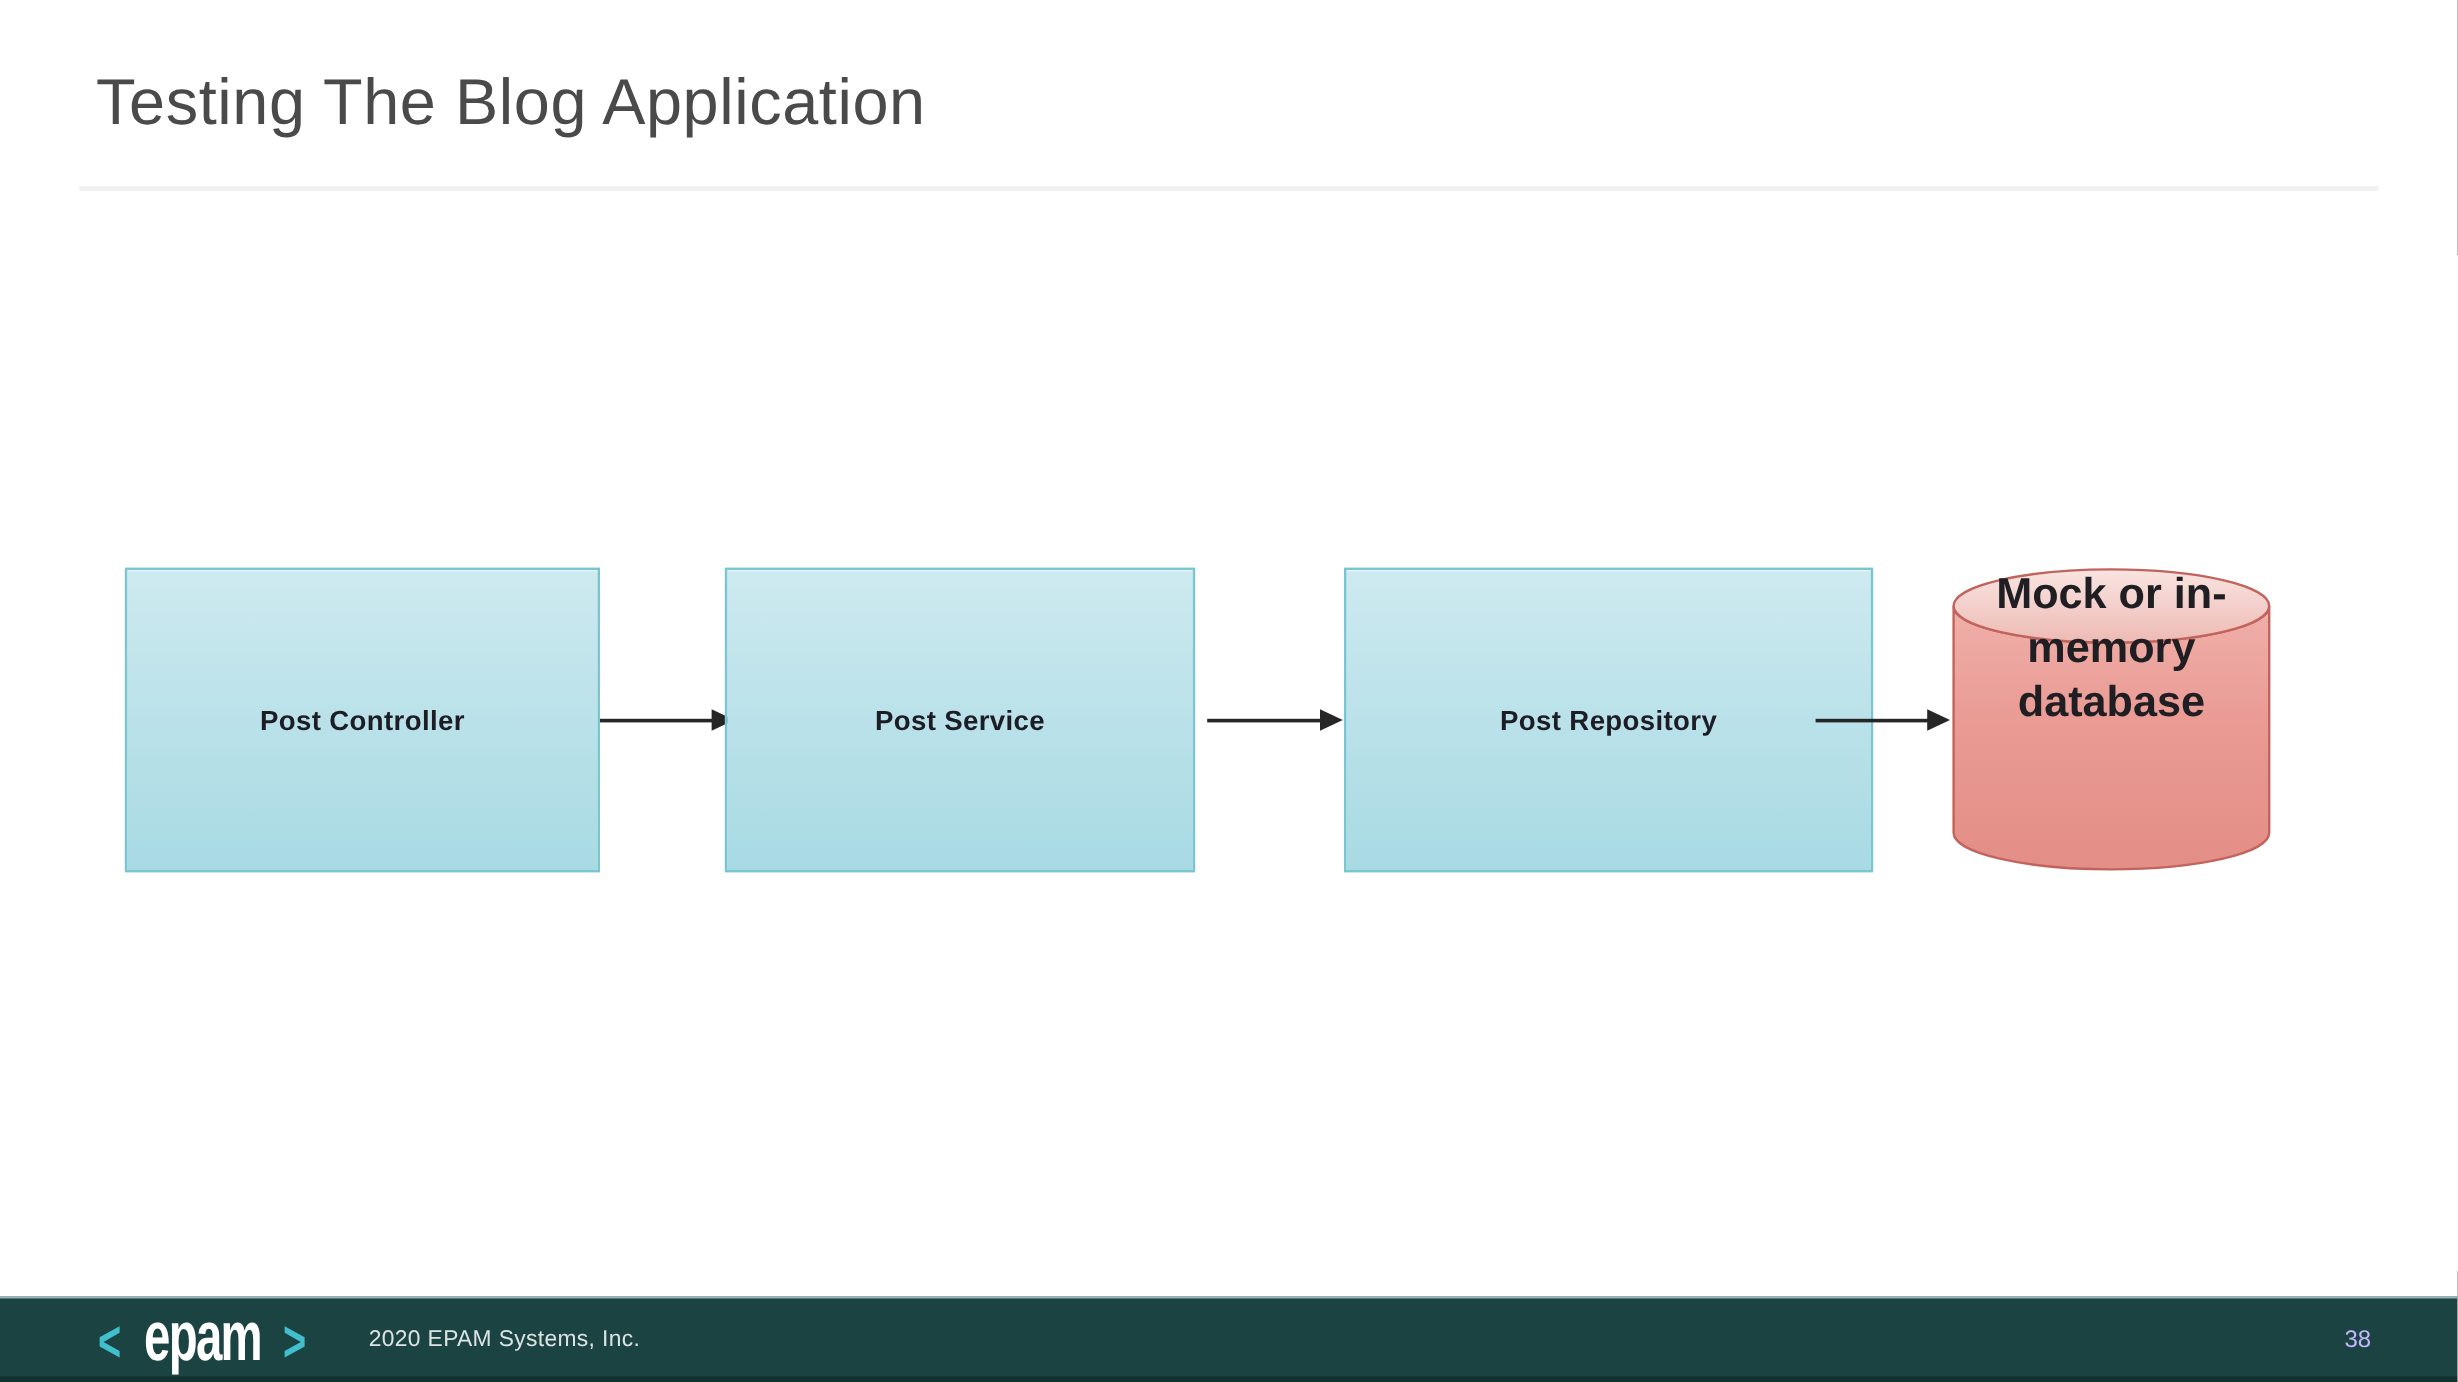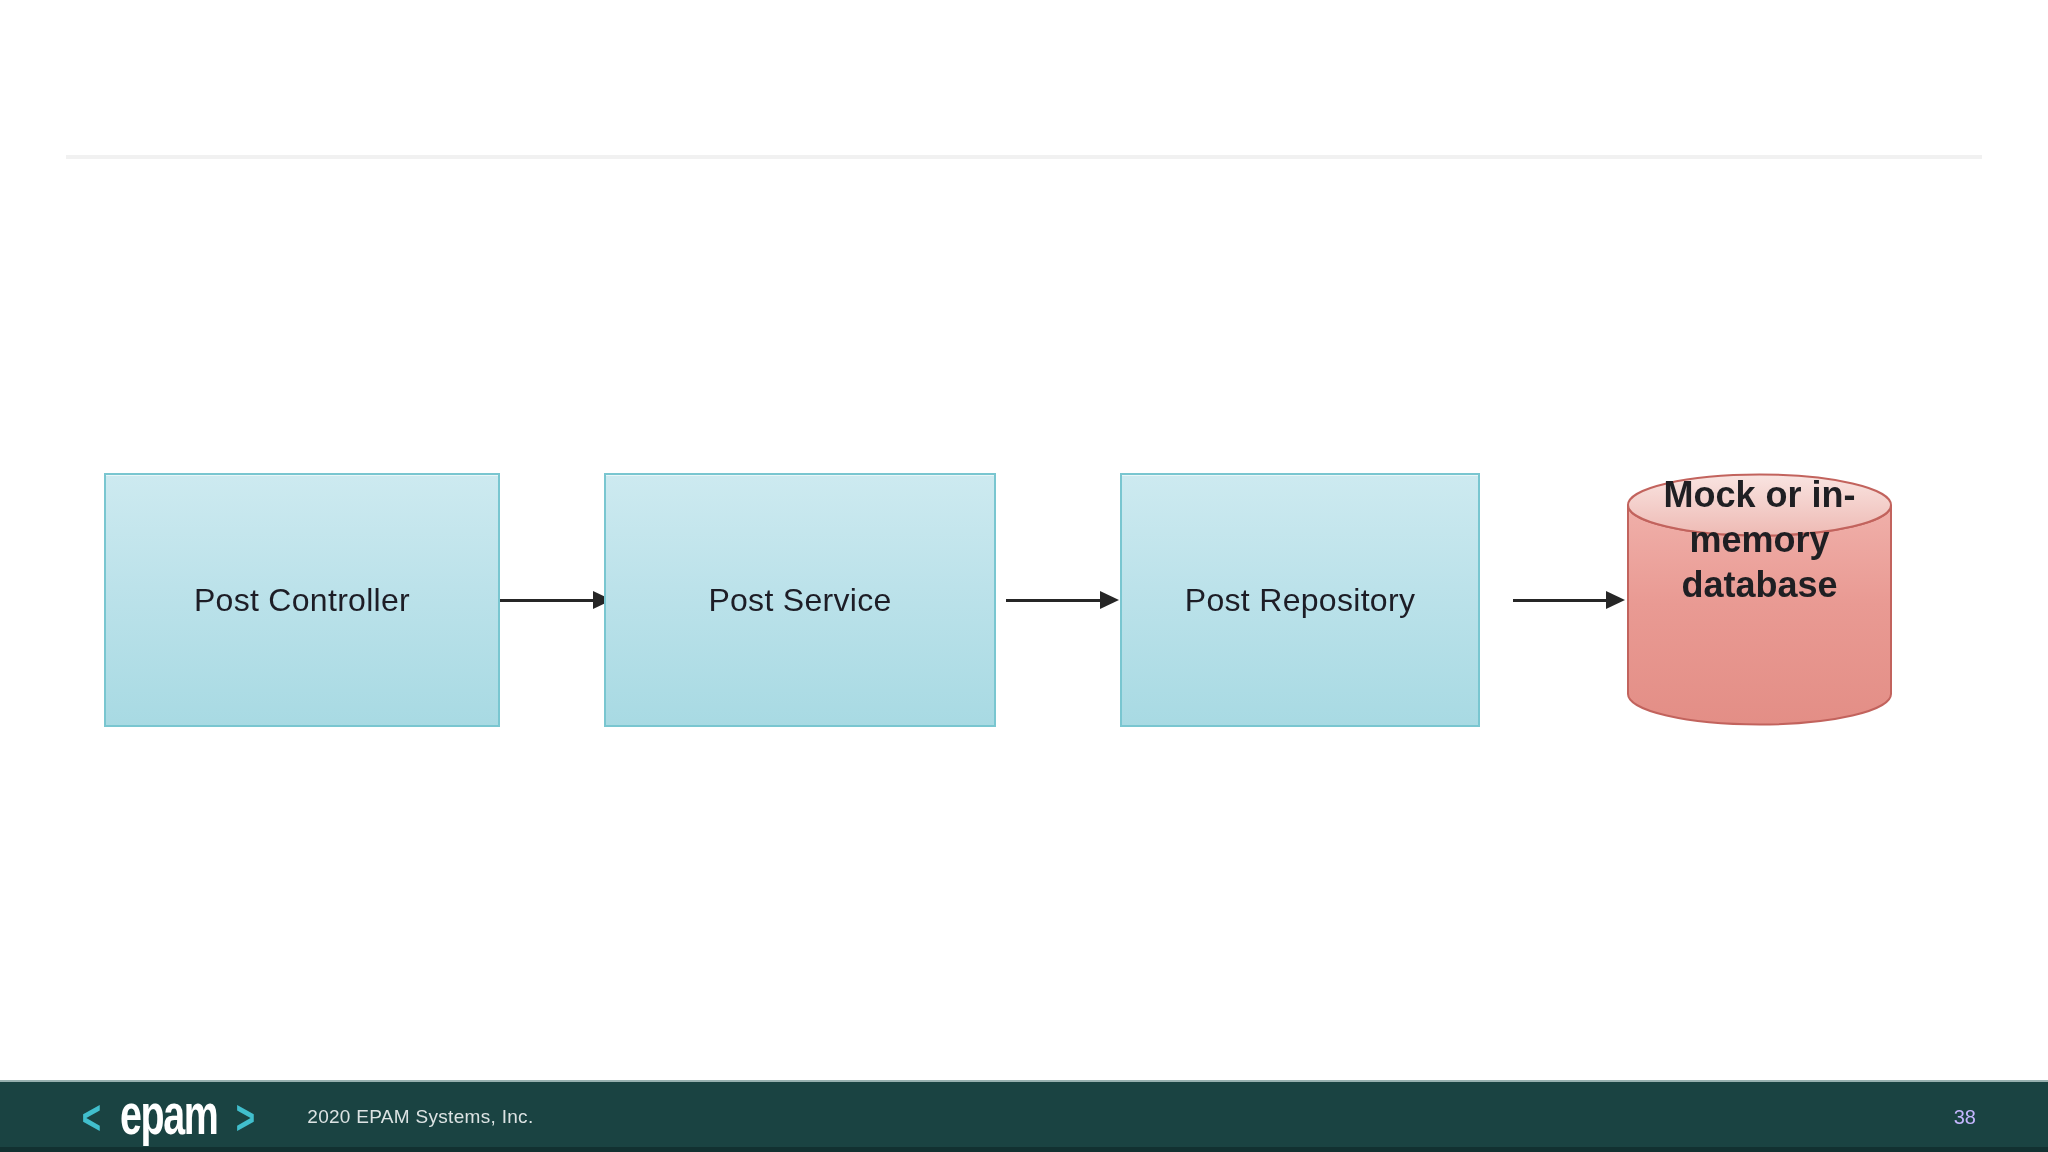--- a/index.html
+++ b/index.html
@@ -40,28 +40,29 @@
     top: 473px;
     height: 254px;
     background: linear-gradient(180deg, #cdeaf0 0%, #bce2ea 45%, #a8dae3 100%);
     border: 2px solid #79c6d0;
     box-shadow: inset 0 1px 0 rgba(255,255,255,0.55);
     display: flex;
     align-items: center;
     justify-content: center;
   }
   .node-box .node-label {
-    font-size: 32px;
+    font-size: 23px;
     color: #1d1d26;
     letter-spacing: 0.3px;
     white-space: nowrap;
+    font-weight: bold;
   }
   #node-post-controller { left: 104px; width: 396px; }
   #node-post-service    { left: 604px; width: 392px; }
-  #node-post-repository { left: 1120px; width: 360px; }
+  #node-post-repository { left: 1120px; width: 441px; }
 
   
   .flow-arrow { position: absolute; top: 590px; height: 20px; }
   .flow-arrow .shaft {
     position: absolute;
     left: 0; right: 14px; top: 50%;
     height: 3px;
     margin-top: -1.5px;
     background: #262626;
   }
@@ -158,20 +159,21 @@
     transform: translateY(-50%);
     font-size: 20px;
     color: #c4b5fd;
   }
 </style>
 </head>
 <body>
 
 <div class="slide">
 
+  <h1 class="title">Testing The Blog Application</h1>
   <div class="title-rule"></div>
 
   <div>
 
     <div class="node-box" id="node-post-controller">
       <span class="node-label">Post Controller</span>
     </div>
 
     <div class="flow-arrow" id="arrow-1">
       <div class="shaft"></div>

